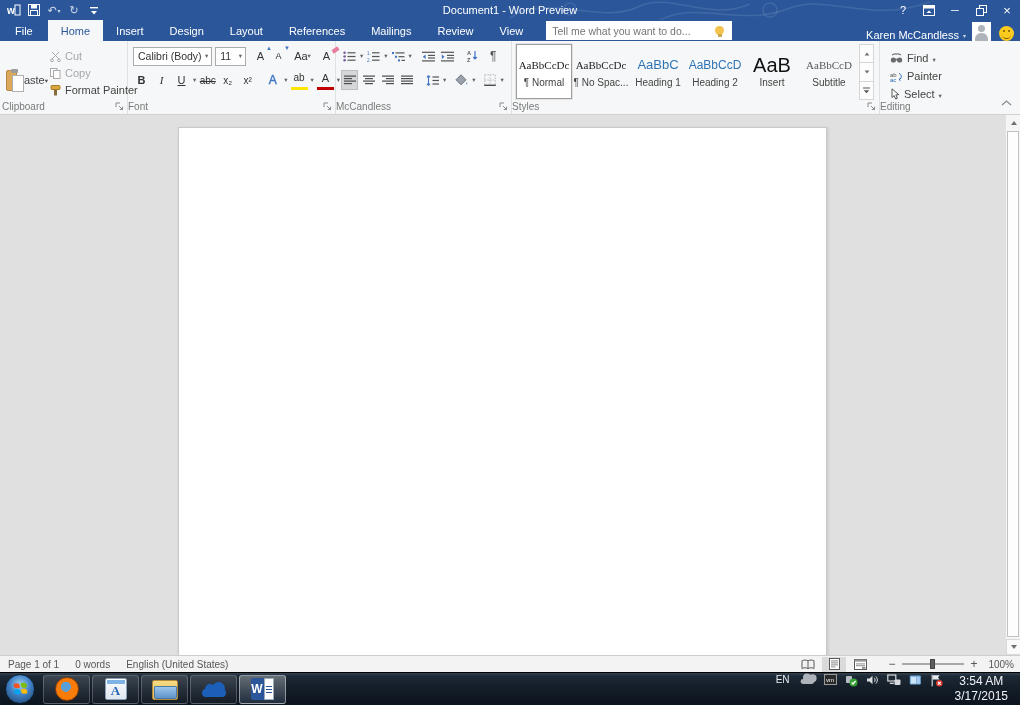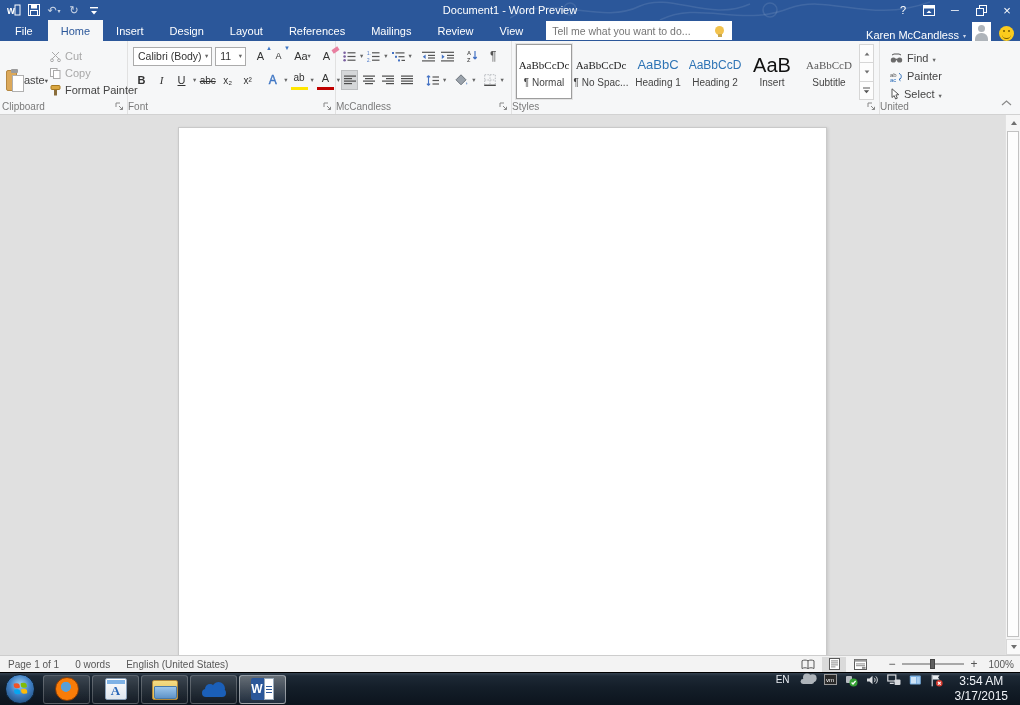--- a/index.html
+++ b/index.html
@@ -557,21 +557,21 @@
           </svg>
         <span>Painter</span>
       </div>
       <div class="sbtn">
         <svg class="ic" width="10" height="12" viewBox="0 0 10 12">
             <path d="M2 0.8 L2 9.5 L4.2 7.6 L5.6 11 L7.3 10.2 L5.9 6.9 L8.8 6.7 Z" fill="#fff" stroke="#555"></path>
           </svg>
         <span>Select</span>
         <span class="dd7">▾</span>
       </div>
-      <div class="glabel">United</div>
+      <div class="glabel">Editing</div>
     </div>
 
     <span class="collapse">
       <svg width="11" height="6" viewBox="0 0 11 6">
           <path d="M1 5 L5.5 1 L10 5" stroke="#8a8a8a" fill="none" stroke-width="1.2"></path>
         </svg>
     </span>
   </div>
 
   <div class="docarea">

